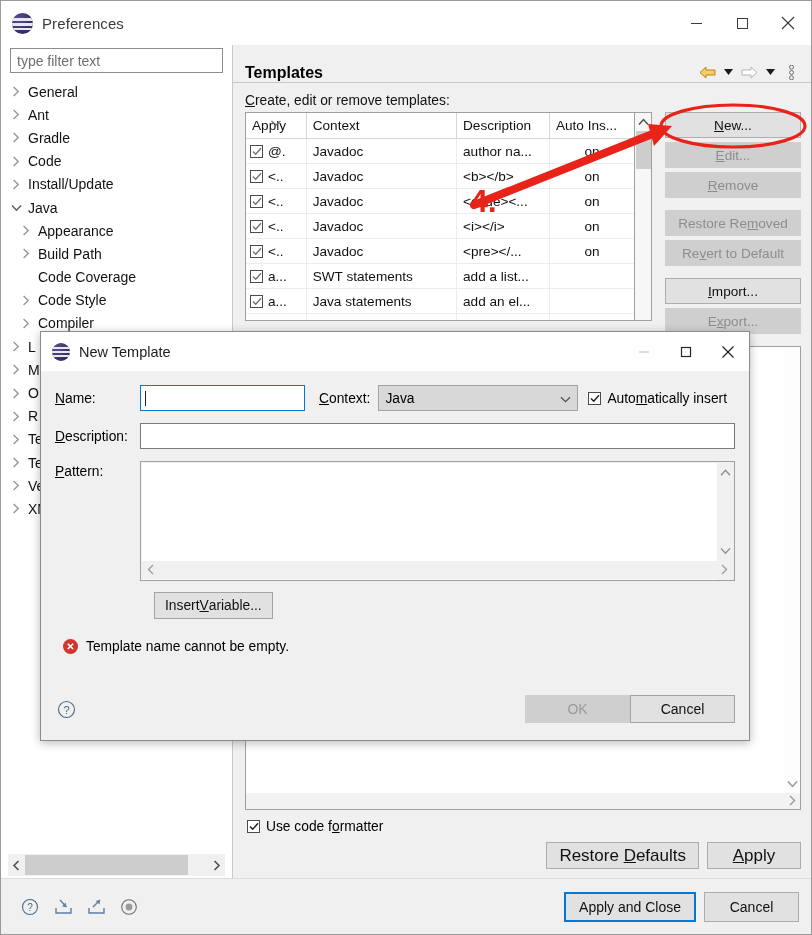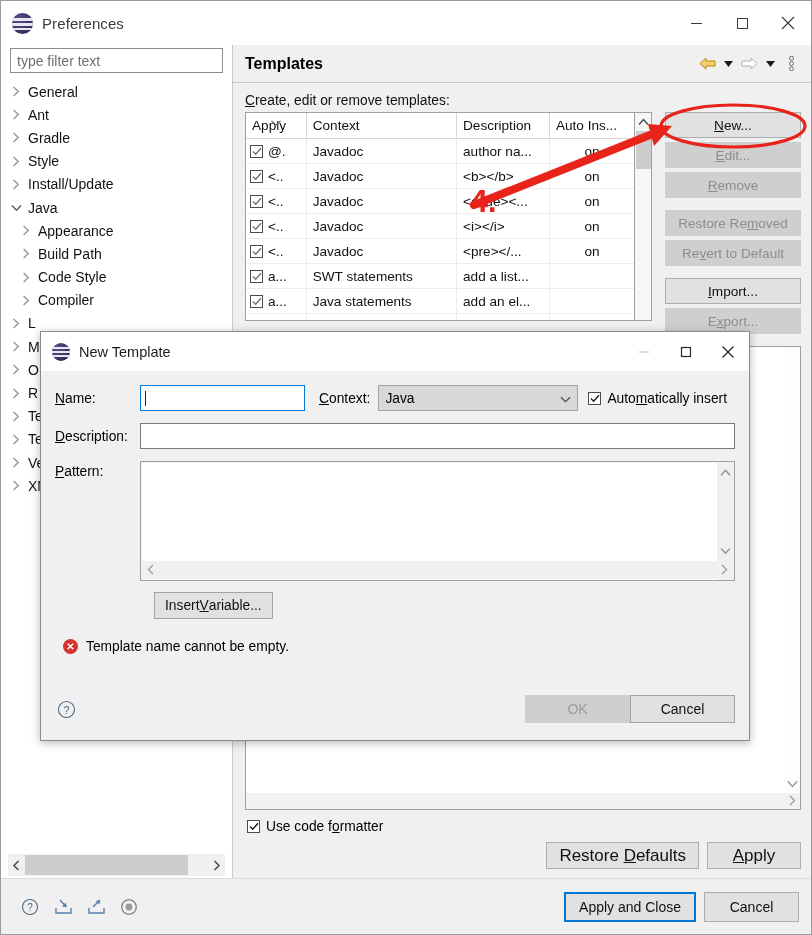--- a/index.html
+++ b/index.html
@@ -90,21 +90,21 @@
     position:absolute; left:0; top:0; height:20px; width:163px; background:#cdcdcd;
   }
 
   
   #content {
     flex:1; min-width:0; background:#f0f0f0; display:flex; flex-direction:column;
     border-left:1px solid #c9c9c9;
     padding:0 0 0 0;
   }
   #content-head {
-    height:37px; flex:none; display:flex; align-items:center; position:relative;
+    height:37px; flex:none; display:flex; align-items:flex-end; position:relative;
     padding:0 10px 0 12px; background:#f0f0f0;
   }
   #content-head h1 { margin:0; font-size:16px; font-weight:bold; color:#000; }
   #head-tools { margin-left:auto; display:flex; align-items:center; gap:2px; }
   #head-tools .tool { width:19px; height:20px; display:flex; align-items:center; justify-content:center; }
   #head-sep { height:1px; background:#c8c8c8; margin:0 0 0 0; flex:none; }
 
   #content-inner { flex:1; min-height:0; display:flex; flex-direction:column; padding:10px 10px 0 12px; }
   .section-label { font-size:13.8px; color:#111; margin-bottom:4px; }
   .section-label .uline { text-decoration:underline; }
@@ -317,21 +317,21 @@
               </svg>
             </span>
             <span class="lbl">Gradle</span>
           </div>
           <div class="tree-item depth1">
             <span class="twisty">
               <svg width="8" height="11" viewBox="0 0 8 11">
                 <polyline points="1.6,1 6.2,5.5 1.6,10" fill="none" stroke="#9a9a9a" stroke-width="1.5"></polyline>
               </svg>
             </span>
-            <span class="lbl">Style</span>
+            <span class="lbl">Code</span>
           </div>
           <div class="tree-item depth1">
             <span class="twisty">
               <svg width="8" height="11" viewBox="0 0 8 11">
                 <polyline points="1.6,1 6.2,5.5 1.6,10" fill="none" stroke="#9a9a9a" stroke-width="1.5"></polyline>
               </svg>
             </span>
             <span class="lbl">Install/Update</span>
           </div>
           <div class="tree-item depth1">
@@ -350,20 +350,28 @@
             </span>
             <span class="lbl">Appearance</span>
           </div>
           <div class="tree-item depth2">
             <span class="twisty">
               <svg width="8" height="11" viewBox="0 0 8 11">
                 <polyline points="1.6,1 6.2,5.5 1.6,10" fill="none" stroke="#9a9a9a" stroke-width="1.5"></polyline>
               </svg>
             </span>
             <span class="lbl">Build Path</span>
+          </div>
+          <div class="tree-item depth2 nochild">
+            <span class="twisty">
+              <svg width="8" height="11" viewBox="0 0 8 11">
+                <polyline points="1.6,1 6.2,5.5 1.6,10" fill="none" stroke="#9a9a9a" stroke-width="1.5"></polyline>
+              </svg>
+            </span>
+            <span class="lbl">Code Coverage</span>
           </div>
           <div class="tree-item depth2">
             <span class="twisty">
               <svg width="8" height="11" viewBox="0 0 8 11">
                 <polyline points="1.6,1 6.2,5.5 1.6,10" fill="none" stroke="#9a9a9a" stroke-width="1.5"></polyline>
               </svg>
             </span>
             <span class="lbl">Code Style</span>
           </div>
           <div class="tree-item depth2">

